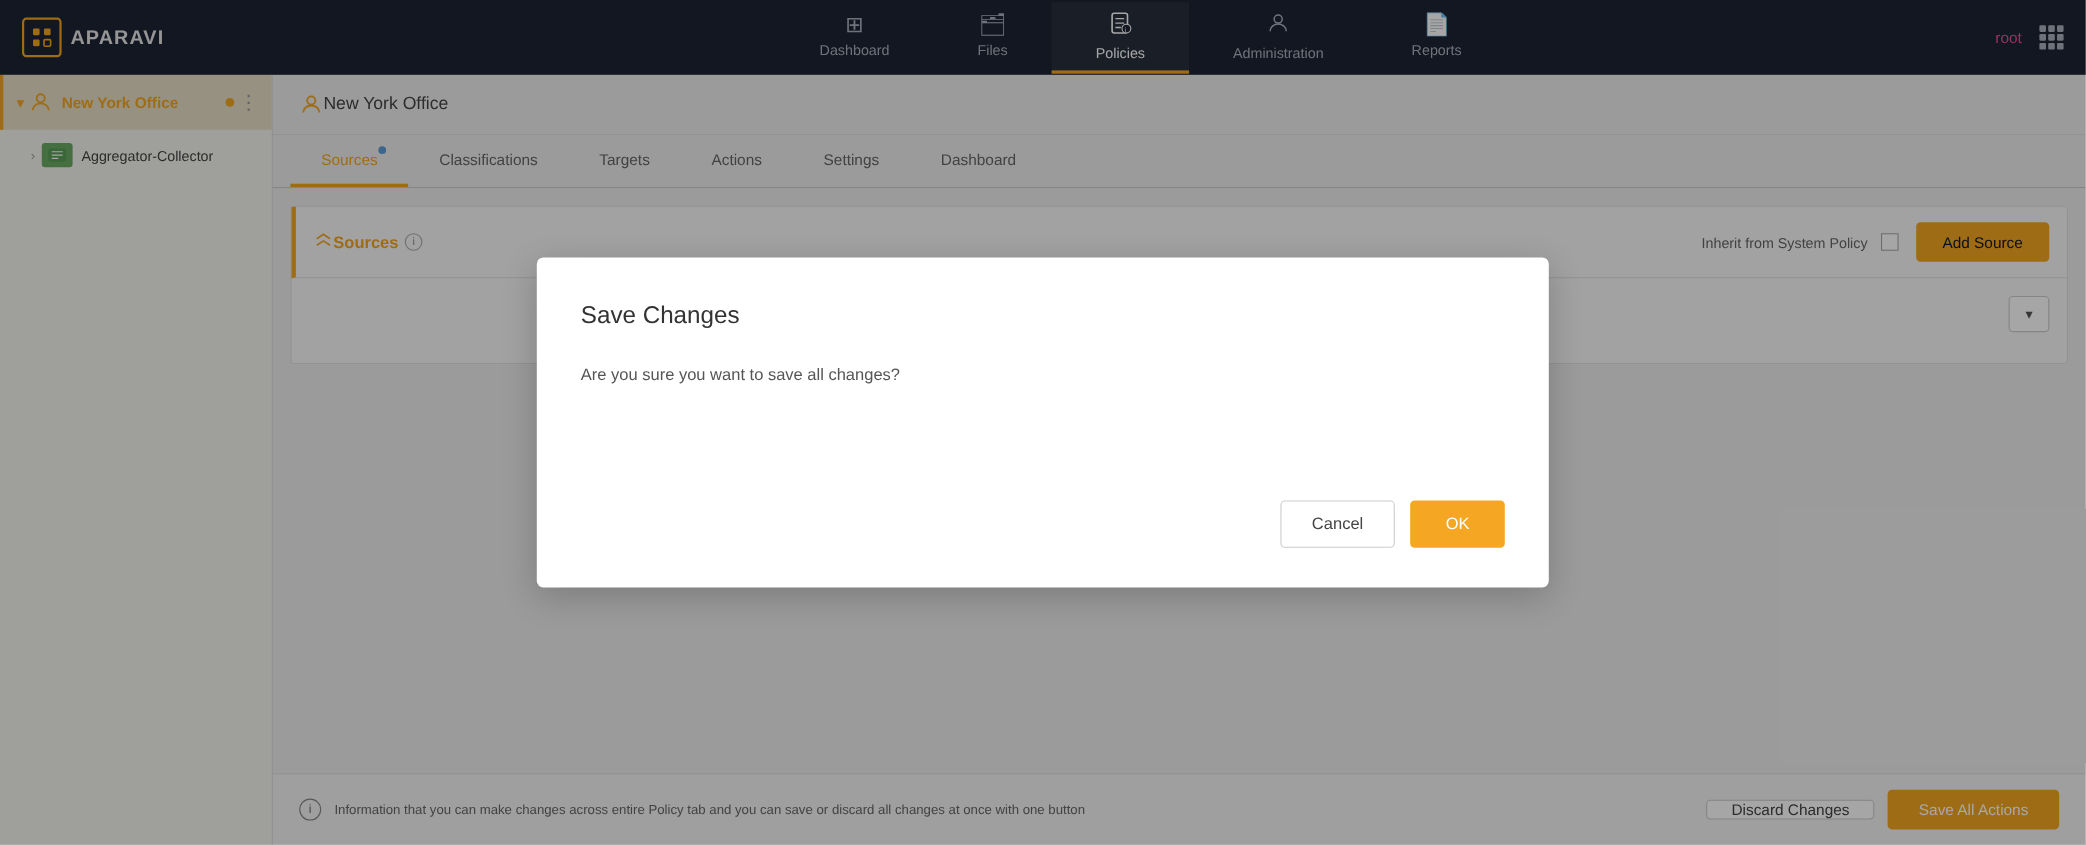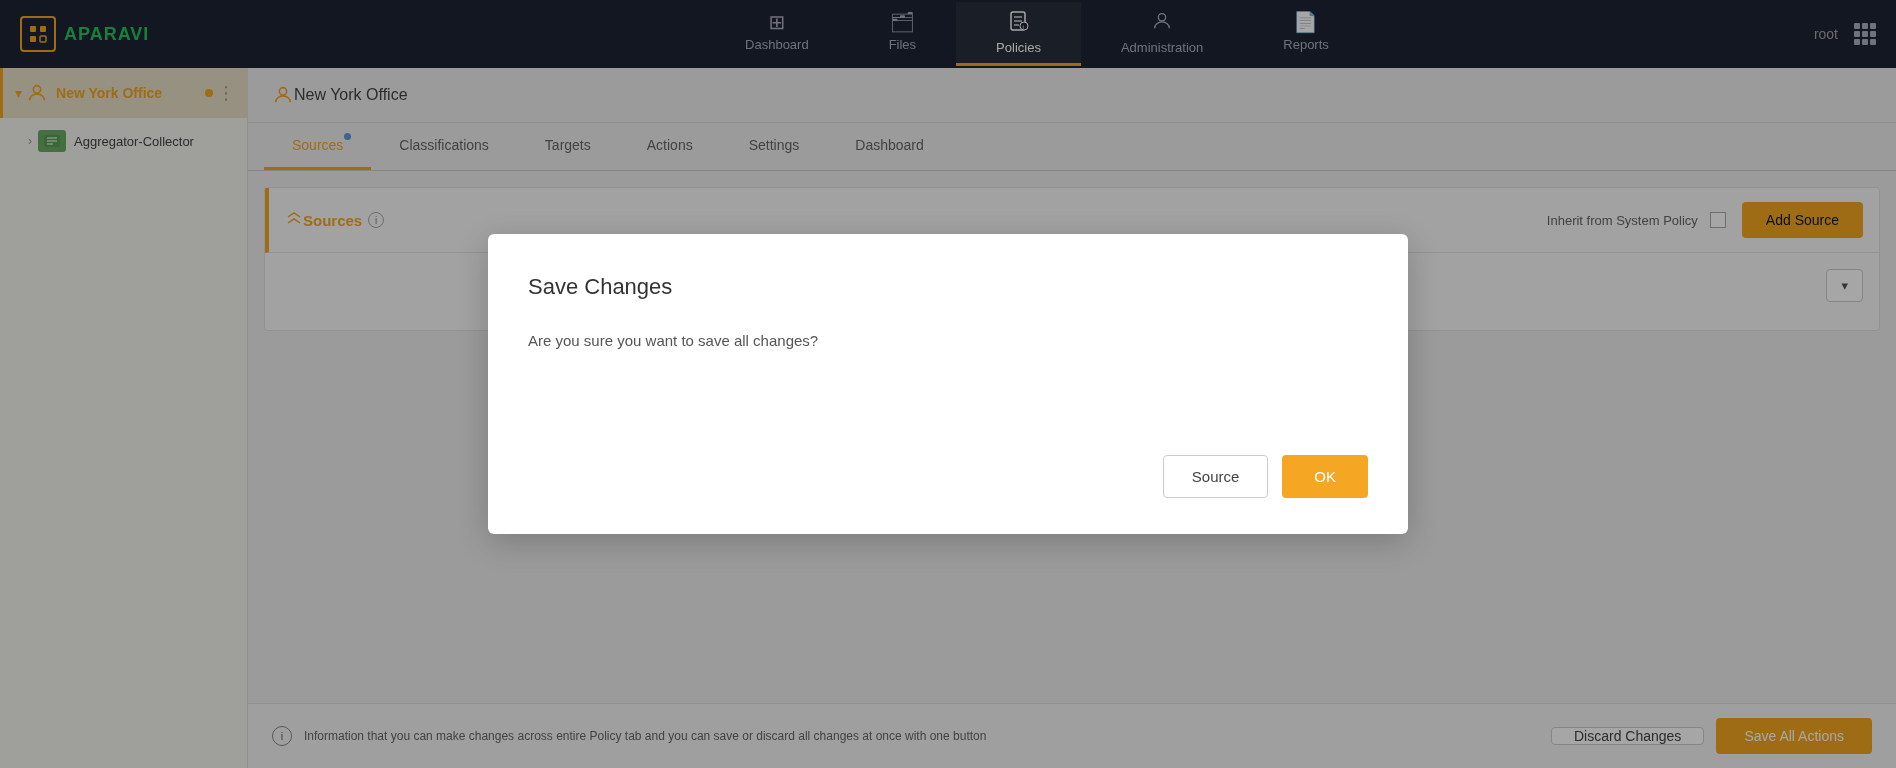--- a/index.html
+++ b/index.html
@@ -24,21 +24,21 @@
       width: 36px;
       height: 36px;
       border: 2px solid #f5a623;
       border-radius: 4px;
       display: flex;
       align-items: center;
       justify-content: center;
       margin-right: 8px;
     }
     .logo-text {
-      color: #22c55e;
+      color: #e5e5e5;
       font-size: 18px;
       font-weight: bold;
       letter-spacing: 1px;
     }
     .nav-items {
       display: flex;
       flex: 1;
       justify-content: center;
       gap: 0;
     }
@@ -60,21 +60,21 @@
       text-align: center;
     }
     .nav-icon {
       font-size: 20px;
       margin-bottom: 3px;
     }
     .nav-right {
       display: flex;
       align-items: center;
       gap: 16px;
-      color: #a3a3a3;
+      color: #ec4899;
       font-size: 14px;
     }
     .grid-icon {
       display: grid;
       grid-template-columns: repeat(3,6px);
       grid-template-rows: repeat(3,6px);
       gap: 2px;
     }
     .grid-dot { width: 6px; height: 6px; background: #aab0be; border-radius: 1px; }
 
@@ -542,17 +542,17 @@
     <button class="discard-btn">Discard Changes</button>
     <button class="save-all-btn">Save All Actions</button>
   </div>
 </div>
 
 <div class="overlay">
   <div class="dialog">
     <div class="dialog-title">Save Changes</div>
     <div class="dialog-body">Are you sure you want to save all changes?</div>
     <div class="dialog-actions">
-      <button class="dialog-cancel-btn">Source</button>
+      <button class="dialog-cancel-btn">Cancel</button>
       <button class="dialog-ok-btn">OK</button>
     </div>
   </div>
 </div>
 
 </body></html>

